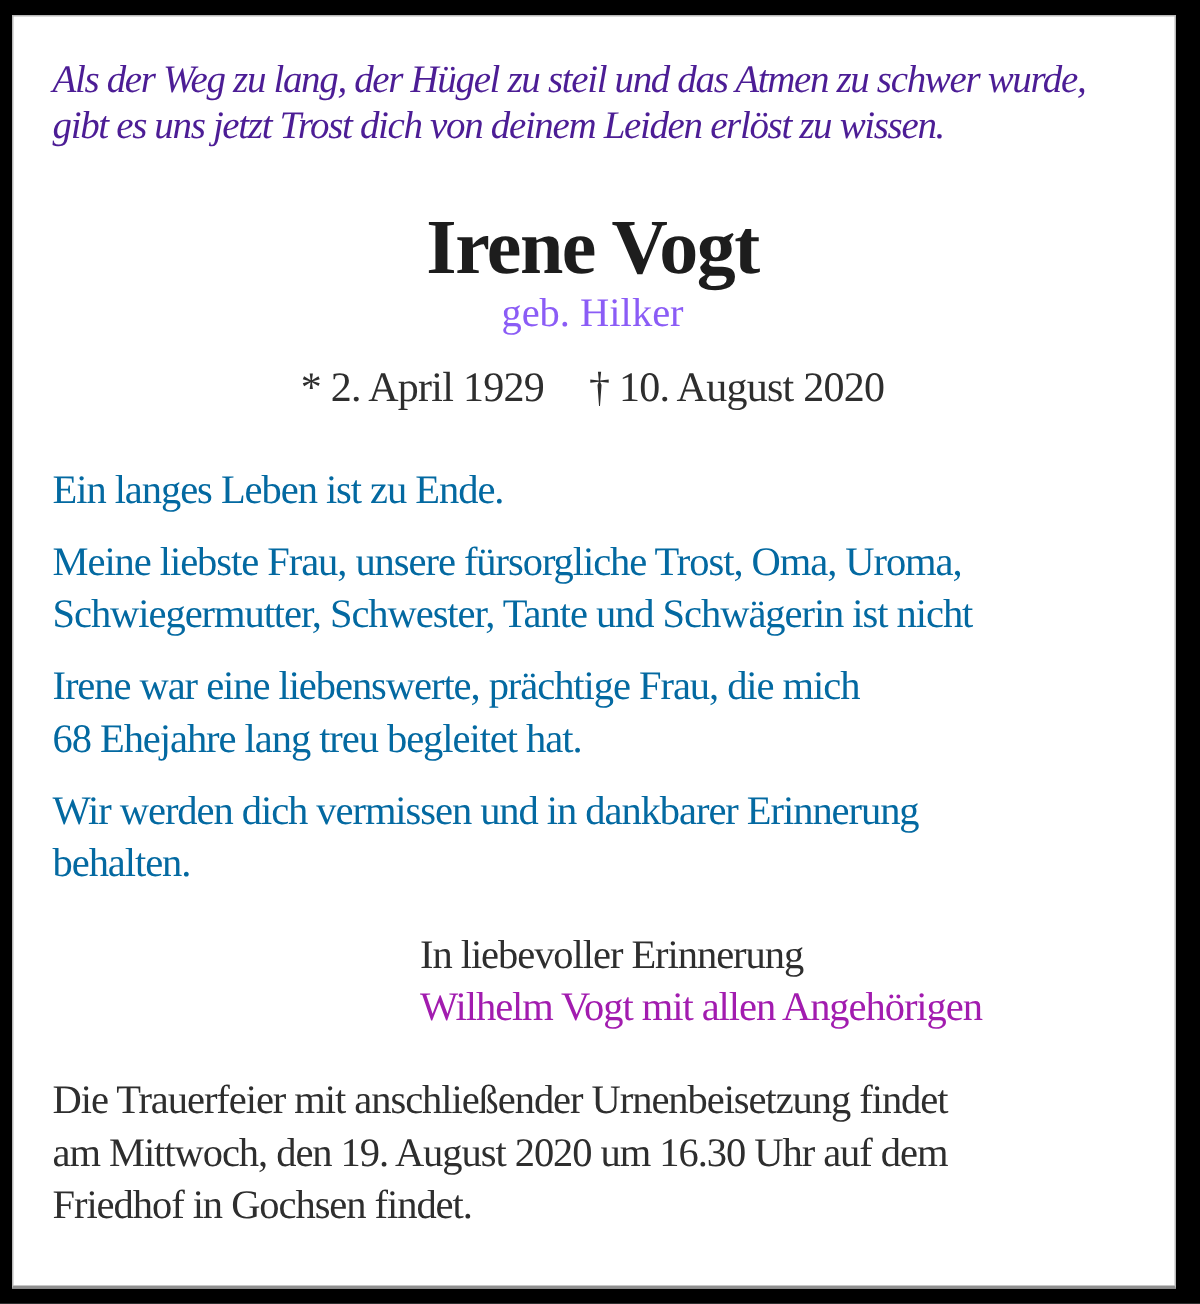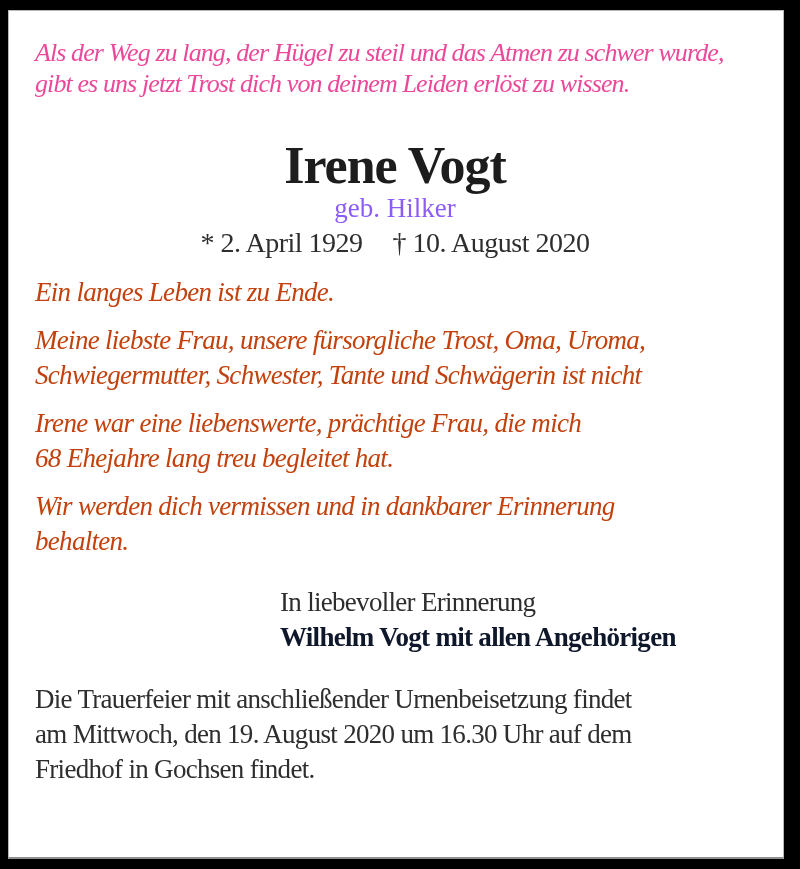--- a/index.html
+++ b/index.html
@@ -29,68 +29,67 @@
   }
   .content {
     padding: 26px 28px 0 26px;
   }
   
   .epigraph {
     font-style: italic;
     font-size: 26px;
     line-height: 31px;
     letter-spacing: -0.9px;
-    color: #ec4899;
+    color: #4c1d95;
   }
   
   .name {
     margin-top: 40px;
     text-align: center;
     font-size: 52px;
     line-height: 54px;
     font-weight: bold;
     letter-spacing: -1px;
     color: #1d1d1d;
   }
   .maiden-name {
     text-align: center;
     font-size: 27px;
     line-height: 30px;
     color: #8b5cf6;
   }
   .dates {
-    margin-top: 4px;
+    margin-top: 20px;
     text-align: center;
     font-size: 28px;
     line-height: 32px;
     letter-spacing: -0.5px;
     color: #2e2e2e;
   }
   .dates .birth { margin-right: 30px; }
   
   .body-text {
-    margin-top: 16px;
+    margin-top: 34px;
     font-size: 27px;
     line-height: 35px;
     letter-spacing: -0.7px;
-    color: #c2410c;
-    font-style: italic;
+    color: #0369a1;
   }
   .para { margin: 0 0 13px 0; }
   .line { white-space: nowrap; }
   
   .closing {
     margin: 26px 0 0 245px;
     font-size: 27px;
     line-height: 35px;
     letter-spacing: -0.7px;
   }
   .closing .signature {
-    font-weight: bold;
-    color: #0f172a;
+    font-weight: normal;
+    color: #a21caf;
   }
   
   .funeral {
     margin-top: 27px;
     font-size: 27px;
     line-height: 35px;
     letter-spacing: -0.7px;
   }
 </style>
 </head>

